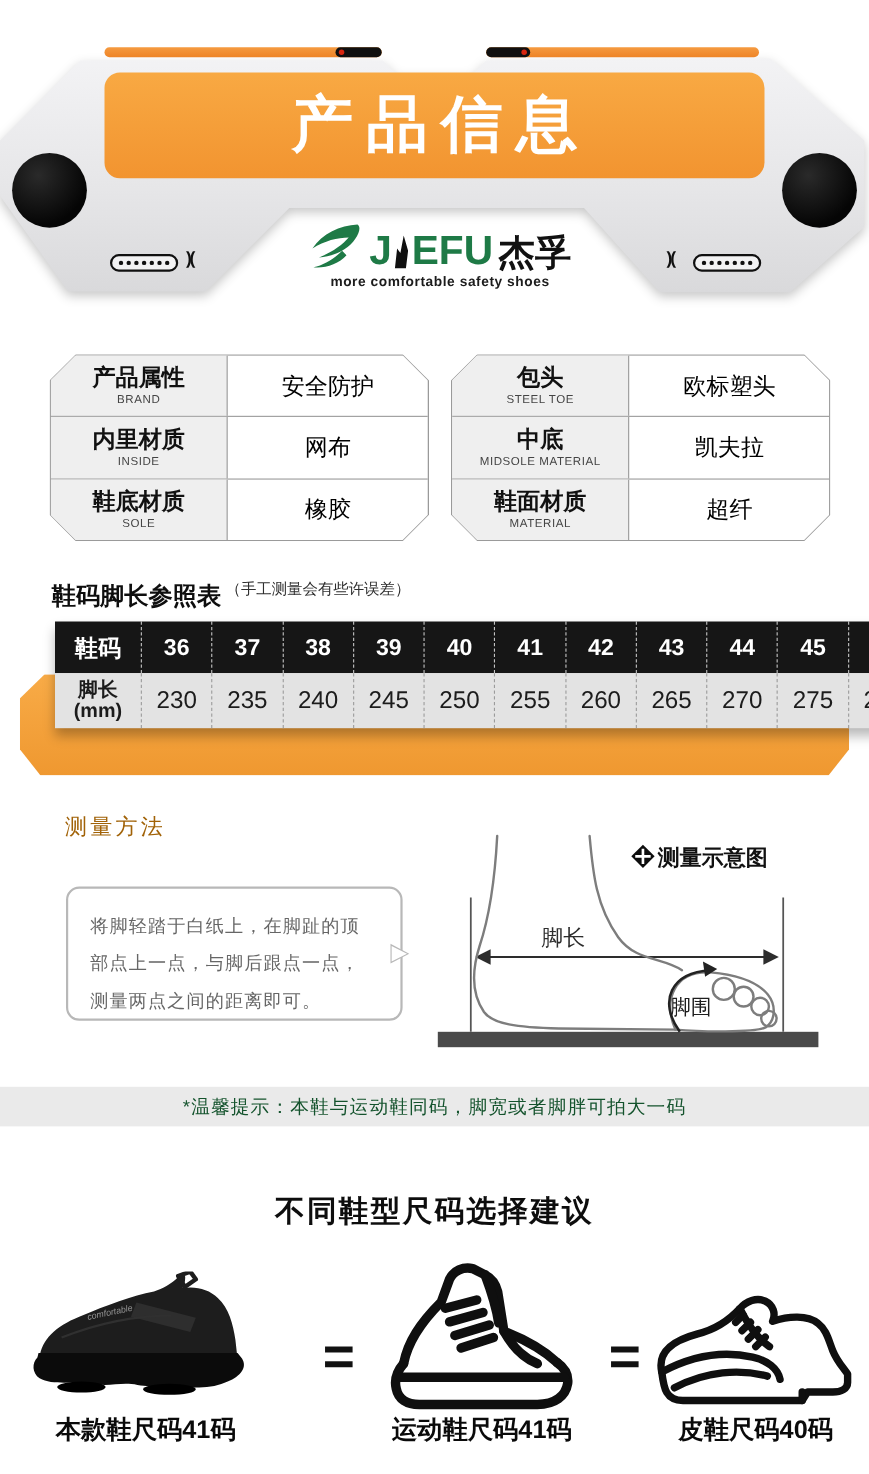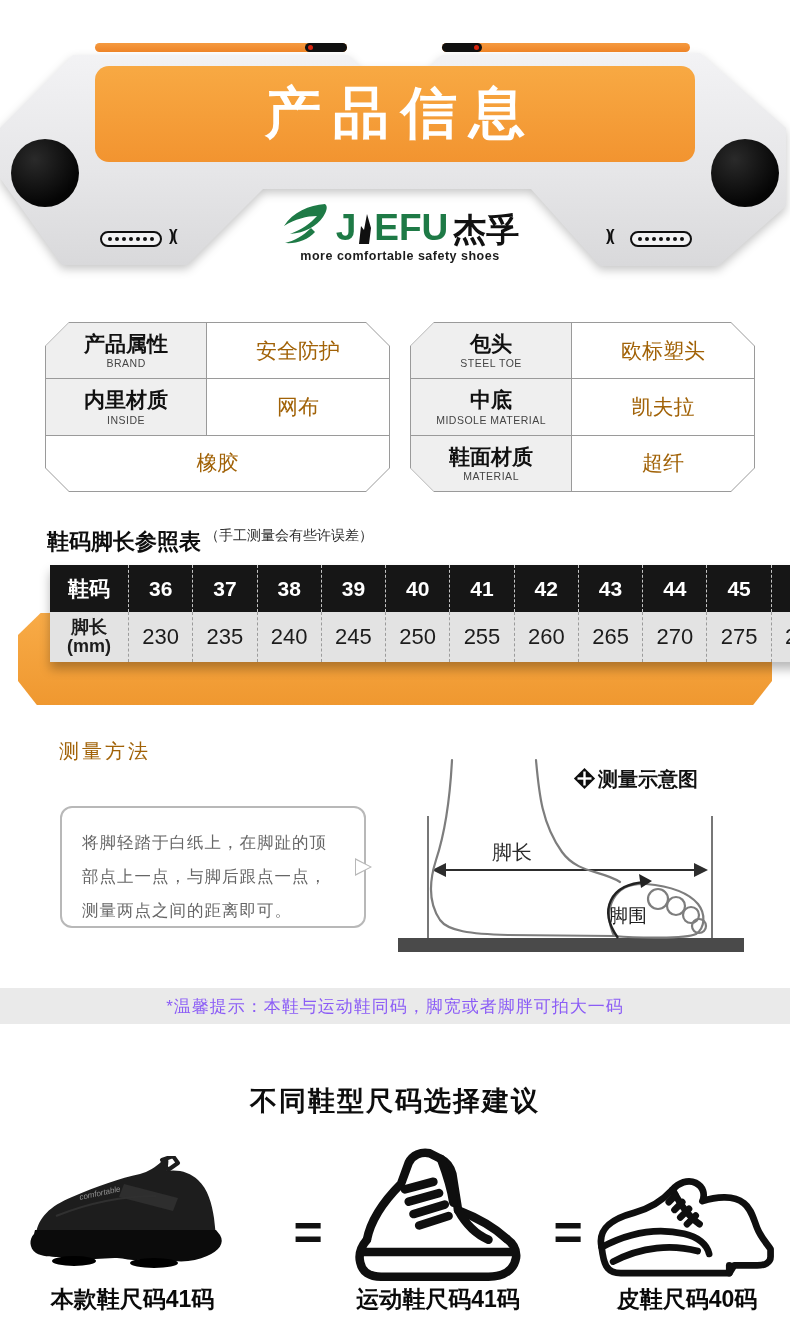--- a/index.html
+++ b/index.html
@@ -42,21 +42,21 @@
   .spec { position:absolute; top:322px; width:345px; height:170px; background:#9a9a9a;
     clip-path:polygon(24px 0,calc(100% - 24px) 0,100% 24px,100% calc(100% - 24px),calc(100% - 24px) 100%,24px 100%,0 calc(100% - 24px),0 24px); }
   .spec.left { left:45px; } .spec.right { left:410px; }
   .spec-in { position:absolute; inset:1px; background:#fff; display:flex; flex-direction:column;
     clip-path:polygon(23px 0,calc(100% - 23px) 0,100% 23px,100% calc(100% - 23px),calc(100% - 23px) 100%,23px 100%,0 calc(100% - 23px),0 23px); }
   .spec-row { flex:1; display:flex; }
   .spec-row + .spec-row { border-top:1px solid #9a9a9a; }
   .spec-label { width:47%; background:#efefef; border-right:1px solid #9a9a9a; display:flex; flex-direction:column; align-items:center; justify-content:center; }
   .spec-label .cn { font-size:21px; font-weight:bold; color:#111; line-height:1.15; }
   .spec-label .en { font-size:10.5px; color:#444; letter-spacing:.5px; margin-top:1px; }
-  .spec-value { flex:1; display:flex; align-items:center; justify-content:center; font-size:21px; color:#a16207; }
+  .spec-value { flex:1; display:flex; align-items:center; justify-content:center; font-size:21px; color:#000000; }
 
   
   .sc-title { position:absolute; left:47px; top:527px; display:flex; align-items:flex-start; gap:4px; }
   .sc-title .t1 { font-size:22px; font-weight:900; color:#0e0e0e; }
   .sc-title .t2 { font-size:14px; color:#2e2e2e; }
   .sc-band { position:absolute; left:18px; top:613px; width:754px; height:92px;
     background:linear-gradient(180deg,#f8ab47,#ef9830);
     clip-path:polygon(0 24%,3% 0,97% 0,100% 24%,100% 74%,97.5% 100%,2.5% 100%,0 74%); }
   .sc-table { position:absolute; left:50px; top:565px; width:785px; box-shadow:0 7px 10px rgba(0,0,0,.28); }
   .sc-row { display:grid; grid-template-columns:78px repeat(11,1fr); }
@@ -70,21 +70,21 @@
   .sc-row.body .sc-cell.lab { flex-direction:column; font-weight:bold; font-size:18px; line-height:1.05; }
 
   
   .m-head { position:absolute; left:59px; top:738px; font-size:20px; color:#a16207; letter-spacing:3px; }
   .bubble { position:absolute; left:60px; top:806px; width:306px; height:122px; border:2px solid #b8b8b8; border-radius:12px;
     padding:18px 20px; font-size:16.5px; color:#666; line-height:2.05; letter-spacing:1px; background:#fff; }
   .bubble:after { content:""; position:absolute; right:-17px; top:50px; border:9px solid transparent; border-left:17px solid #b8b8b8; }
   .bubble:before { content:""; position:absolute; right:-13px; top:52px; border:7px solid transparent; border-left:14px solid #fff; z-index:1; }
   .foot-svg { position:absolute; left:396px; top:758px; }
   .tip-band { position:absolute; left:0; top:988px; width:790px; height:36px; background:#eaeaea;
-    display:flex; align-items:center; justify-content:center; font-size:17px; color:#8b5cf6; letter-spacing:1px; }
+    display:flex; align-items:center; justify-content:center; font-size:17px; color:#14532d; letter-spacing:1px; }
 
   
   .adv-head { position:absolute; left:0; top:1083px; width:790px; text-align:center; font-size:27px; font-weight:900; color:#0d0d0d; letter-spacing:2px; }
   .fig { position:absolute; }
   .eq { position:absolute; top:1204px; width:44px; text-align:center; font-size:50px; font-weight:900; color:#111; }
   .eq.e1 { left:286px; } .eq.e2 { left:546px; }
   .shoe-label { position:absolute; top:1284px; text-align:center; font-size:23px; font-weight:900; color:#0a0a0a; }
   .shoe-label.s1 { left:25px; width:215px; }
   .shoe-label.s2 { left:332px; width:212px; }
   .shoe-label.s3 { left:588px; width:198px; }
@@ -159,20 +159,24 @@
         <div class="spec-value">安全防护</div>
       </div>
       <div class="spec-row">
         <div class="spec-label">
           <span class="cn">内里材质</span>
           <span class="en">INSIDE</span>
         </div>
         <div class="spec-value">网布</div>
       </div>
       <div class="spec-row">
+        <div class="spec-label">
+          <span class="cn">鞋底材质</span>
+          <span class="en">SOLE</span>
+        </div>
         <div class="spec-value">橡胶</div>
       </div>
     </div>
   </div>
 
   <div class="spec right">
     <div class="spec-in">
       <div class="spec-row">
         <div class="spec-label">
           <span class="cn">包头</span>

